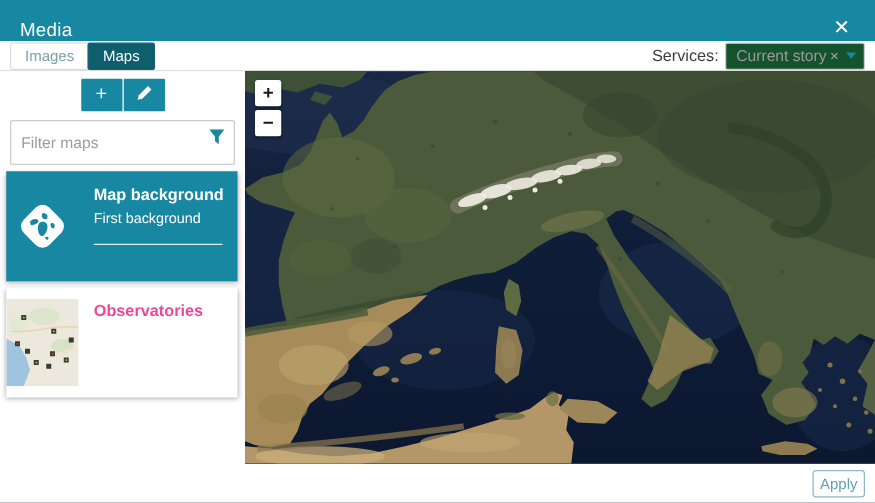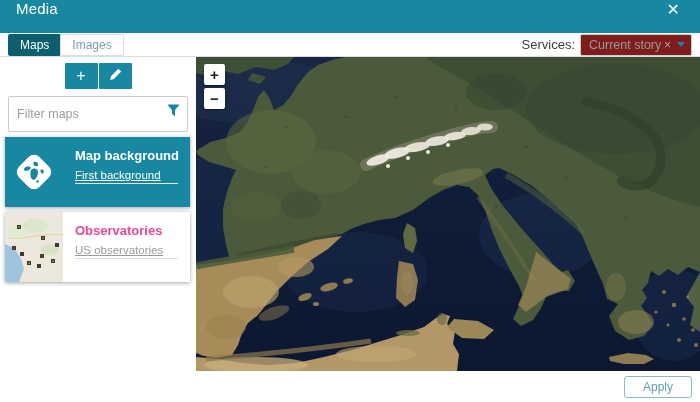--- a/index.html
+++ b/index.html
@@ -8,21 +8,21 @@
   body {
     width:700px; height:402px; overflow:hidden;
     font-family:"Liberation Sans", sans-serif;
     -webkit-font-smoothing:antialiased;
   }
   .dialog { width:700px; height:402px; display:flex; flex-direction:column; background:#fff; }
 
   
   .hdr {
     height:33px; background:#1787a2; color:#fff;
-    display:flex; align-items:flex-start; justify-content:space-between;
+    display:flex; align-items:flex-end; justify-content:space-between;
     padding:0 16px; flex:0 0 auto;
   }
   .hdr-title { font-size:15px; letter-spacing:.2px; }
   .hdr-close {
     background:none; border:none; color:#fff; font-size:16px; line-height:1;
     cursor:pointer; padding:2px 4px;
   }
 
   
   .toolbar {
@@ -37,21 +37,21 @@
     font-size:12px; padding:3px 11px; background:#fff; color:#7aa0a9;
     border:1px solid #ddd; border-radius:2px; cursor:pointer; line-height:14px;
   }
   .tab + .tab { margin-left:-1px; }
   .tab.active { background:#0e5f6d; border-color:#0e5f6d; color:#fff; }
 
   .services { display:flex; align-items:center; gap:5px; }
   .svc-label { font-size:13px; color:#3c3c3c; }
   .svc-select {
     width:112px; height:22px; border:1px solid #ccc; border-radius:2px;
-    display:flex; align-items:center; padding:0 6px 0 8px; cursor:pointer; background:#7f1d1d;
+    display:flex; align-items:center; padding:0 6px 0 8px; cursor:pointer; background:#14532d;
   }
   .svc-value { flex:1; font-size:12.5px; color:#9a9a9a; white-space:nowrap; overflow:hidden; }
   .svc-clear { font-size:12px; color:#aaa; margin-right:6px; cursor:pointer; line-height:1; }
   .svc-caret {
     width:0; height:0; border-left:4px solid transparent; border-right:4px solid transparent;
     border-top:5px solid #1787a2; cursor:pointer;
   }
 
   
   .content { flex:1 1 auto; display:flex; min-height:0; }
@@ -66,31 +66,31 @@
   .filter-wrap { position:relative; margin:0 8px 5px 8px; }
   .filter-wrap input {
     width:100%; height:36px; border:1px solid #ccc; border-radius:2px;
     padding:4px 26px 4px 8px; font-size:12.5px; color:#555;
     font-family:"Liberation Sans", sans-serif; outline:none;
   }
   .filter-wrap input::placeholder { color:#9d9d9d; }
   .filter-icon { position:absolute; right:8px; top:7px; cursor:pointer; }
 
   .card {
-    margin:5px 6px 5px 5px; height:70px; display:flex; cursor:pointer;
+    margin:5px 6px 5px 5px; height:88px; display:flex; cursor:pointer;
     background:#fff; box-shadow:0 1px 4px rgba(0,0,0,.35);
   }
   .card.selected { background:#1787a2; }
   .thumb { width:58px; flex:0 0 58px; display:flex; align-items:center; justify-content:center; overflow:hidden; }
   .thumb svg { display:block; }
   .card-body { flex:1; padding:11px 12px 0 12px; min-width:0; }
   .card-title { font-size:13px; font-weight:bold; color:#fff; margin-bottom:6px; white-space:nowrap; }
   .card-sub {
-    font-size:11.5px; color:#fff; padding-bottom:2px;
-    border-bottom:1px solid rgba(255,255,255,.85); white-space:nowrap;text-decoration:underline;
+    font-size:11.5px; color:#fff; padding-bottom:14px;
+    border-bottom:1px solid rgba(255,255,255,.85); white-space:nowrap;
   }
   .card:not(.selected) .card-title { color:#ec4899; }
   .card:not(.selected) .card-sub { color:#9a9a9a; border-bottom-color:#ddd; }
 
   
   .map { flex:1 1 auto; position:relative; overflow:hidden; background:#101d38; }
   .map > svg.europe { position:absolute; inset:0; width:100%; height:100%; }
   .zoom-ctrl { position:absolute; left:8px; top:7px; display:flex; flex-direction:column; gap:3px; }
   .zoom-ctrl button {
     width:21px; height:21px; background:#fff; border:none; border-radius:2px;
@@ -99,38 +99,38 @@
     padding:0;
   }
 
   
   .ftr {
     height:31px; flex:0 0 auto; background:#fff;
     display:flex; align-items:center; justify-content:flex-end; padding:0 8px;
   }
   .apply-btn {
     background:#fff; border:1px solid #8fb8c6; color:#5f9fb8;
-    font-size:12px; padding:3px 18px; border-radius:3px; cursor:pointer;
+    font-size:12px; padding:3px 5px; border-radius:3px; cursor:pointer;
     font-family:"Liberation Sans", sans-serif;
   }
 </style>
 </head>
 <body>
 
 <div class="dialog">
 
   <div class="hdr">
     <span class="hdr-title">Media</span>
     <button class="hdr-close">✕</button>
   </div>
 
   <div class="toolbar">
     <div class="tabs">
+      <button class="tab">Images</button>
       <button class="tab active">Maps</button>
-      <button class="tab">Images</button>
     </div>
     <div class="services">
       <span class="svc-label">Services:</span>
       <div class="svc-select">
         <span class="svc-value">Current story</span>
         <span class="svc-clear">×</span>
         <span class="svc-caret"></span>
       </div>
     </div>
   </div>
@@ -206,21 +206,20 @@
               <rect x="47.4" y="48.4" width="1.4" height="1.4"></rect>
             </g>
             <g fill="#c2493f">
               <rect x="8.4" y="35.4" width="1.4" height="1.4"></rect>
               <rect x="36.4" y="43.4" width="1.4" height="1.4"></rect>
             </g>
           </svg>
         </div>
         <div class="card-body">
           <div class="card-title">Observatories</div>
-          <div class="card-sub">US observatories</div>
         </div>
       </div>
     </div>
 
     <div class="map">
       <svg class="europe" viewBox="0 0 504 314" preserveAspectRatio="none">
         <defs>
           <linearGradient id="sea" x1="0" y1="0" x2="0" y2="1">
             <stop offset="0" stop-color="#182743"></stop>
             <stop offset="0.45" stop-color="#101d38"></stop>

